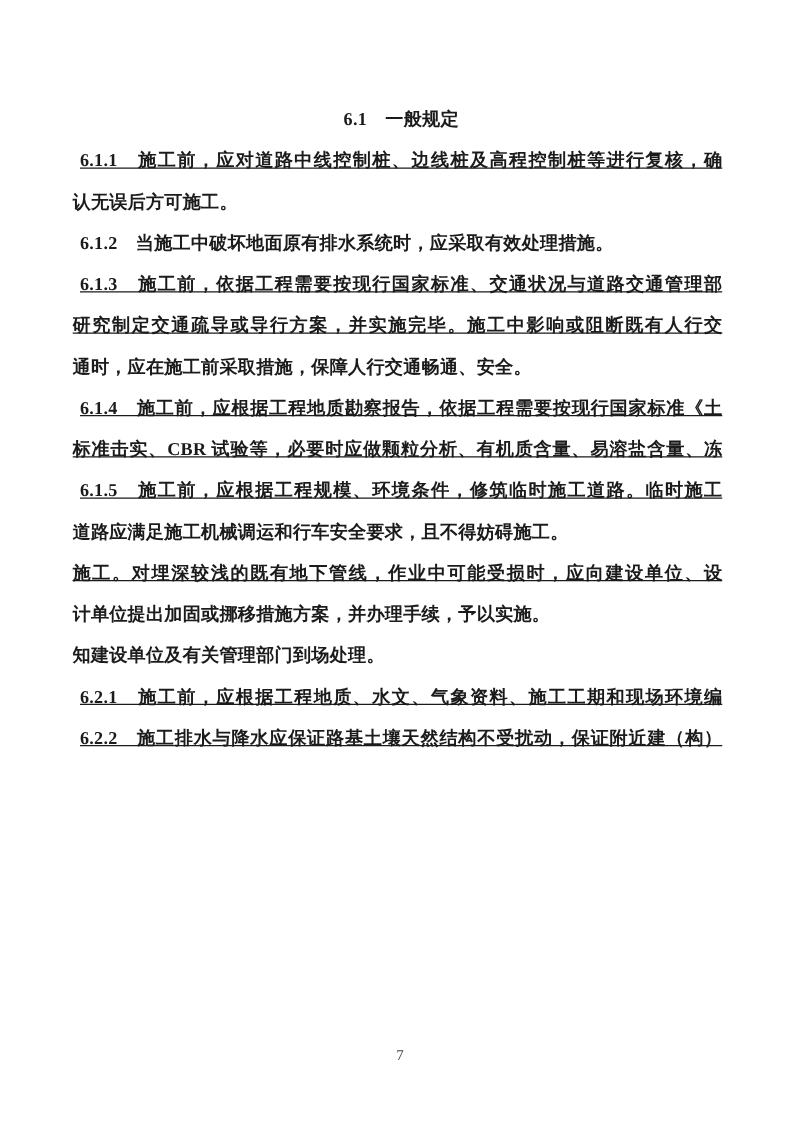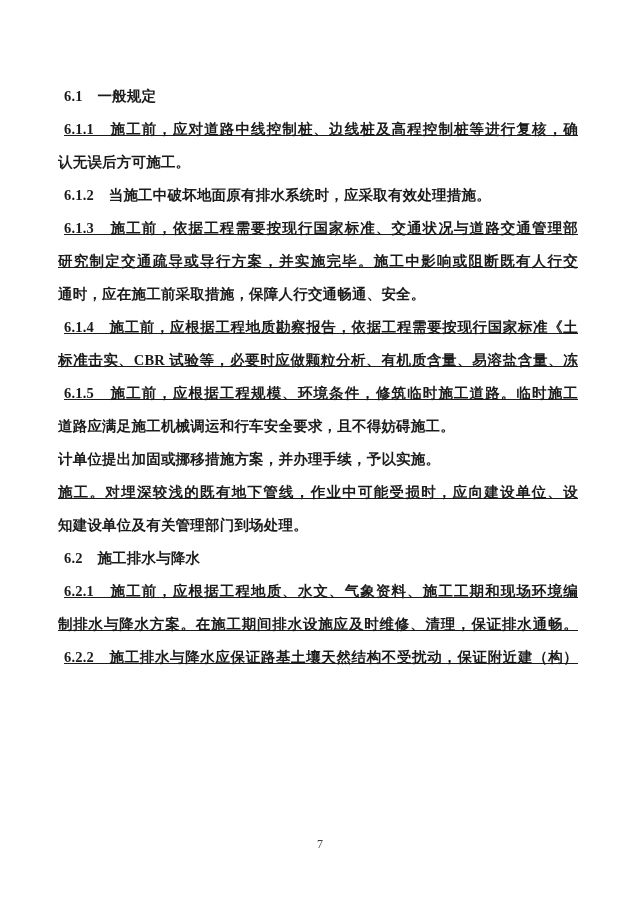--- a/index.html
+++ b/index.html
@@ -29,21 +29,21 @@
       overflow: hidden;
       text-align: left;
     }
     .line.justify {
       text-align: justify;
       text-align-last: justify;
       text-justify: inter-character;
       text-decoration: underline;
     }
     .line.indented { padding-left: 6px; }
-    .line.heading { font-weight: 700; }
+    .line.heading { font-weight: 700; text-align: center; }
     .footer {
       position: absolute;
       top: 834px;
       left: 0;
       width: 640px;
       text-align: center;
     }
     .pagenum {
       font-size: 12px;
       line-height: 20px;
@@ -60,24 +60,22 @@
       <div class="line justify indented">6.1.1　施工前，应对道路中线控制桩、边线桩及高程控制桩等进行复核，确</div>
       <div class="line">认无误后方可施工。</div>
       <div class="line indented">6.1.2　当施工中破坏地面原有排水系统时，应采取有效处理措施。</div>
       <div class="line justify indented">6.1.3　施工前，依据工程需要按现行国家标准、交通状况与道路交通管理部门，</div>
       <div class="line justify">研究制定交通疏导或导行方案，并实施完毕。施工中影响或阻断既有人行交</div>
       <div class="line">通时，应在施工前采取措施，保障人行交通畅通、安全。</div>
       <div class="line justify indented">6.1.4　施工前，应根据工程地质勘察报告，依据工程需要按现行国家标准《土</div>
       <div class="line justify">标准击实、CBR 试验等，必要时应做颗粒分析、有机质含量、易溶盐含量、冻</div>
       <div class="line justify indented">6.1.5　施工前，应根据工程规模、环境条件，修筑临时施工道路。临时施工</div>
       <div class="line">道路应满足施工机械调运和行车安全要求，且不得妨碍施工。</div>
+      <div class="line justify">施工。对埋深较浅的既有地下管线，作业中可能受损时，应向建设单位、设</div>
       <div class="line">计单位提出加固或挪移措施方案，并办理手续，予以实施。</div>
-      <div class="line justify">施工。对埋深较浅的既有地下管线，作业中可能受损时，应向建设单位、设</div>
       <div class="line">知建设单位及有关管理部门到场处理。</div>
-      <div class="line indented heading">6.2　施工排水与降水</div>
       <div class="line justify indented">6.2.1　施工前，应根据工程地质、水文、气象资料、施工工期和现场环境编</div>
-      <div class="line justify">制排水与降水方案。在施工期间排水设施应及时维修、清理，保证排水通畅。</div>
       <div class="line justify indented">6.2.2　施工排水与降水应保证路基土壤天然结构不受扰动，保证附近建（构）</div>
     </div>
   <div class="footer">
     <span class="pagenum">7</span>
   </div>
 </div>
 
 </body></html>

